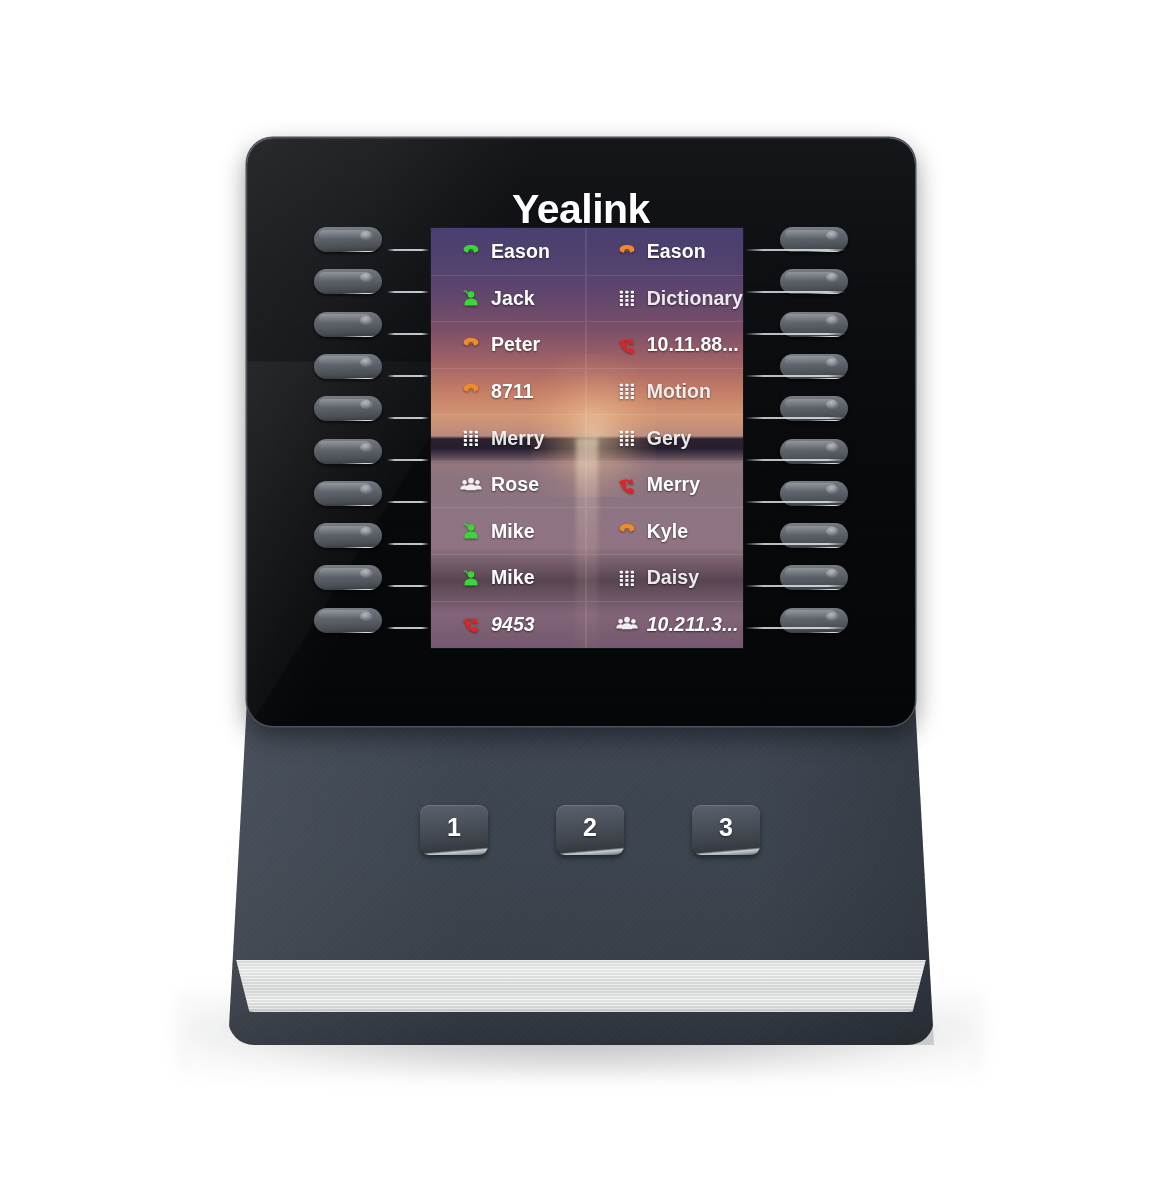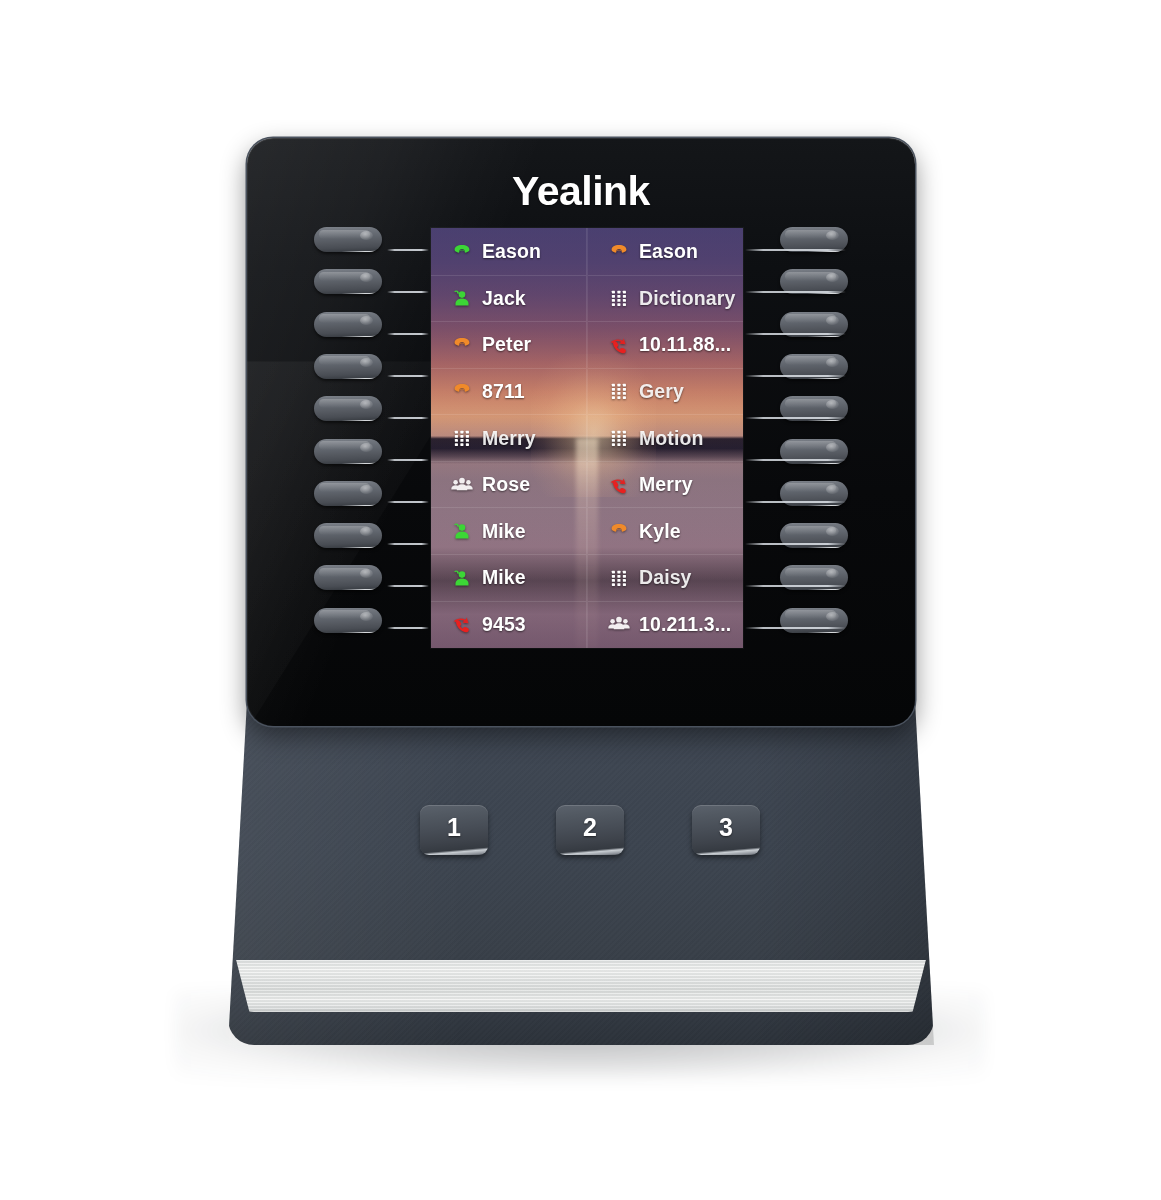--- a/index.html
+++ b/index.html
@@ -123,21 +123,21 @@
     position:absolute; left:0; top:0; width:100%; height:100%;
     border-radius:26px;
     box-shadow: inset 0 1px 1px rgba(255,255,255,0.12),
                 inset 1px 0 1px rgba(255,255,255,0.06);
     pointer-events:none;
   }
 
   
   .brand {
     position:absolute;
-    left:0; top:30px; width:100%;
+    left:0; top:48px; width:100%;
     text-align:center;
     color:#ffffff;
     font-size: 41px;
     font-weight: 700;
     letter-spacing: -0.5px;
     font-family: "Liberation Sans", sans-serif;
     z-index: 4;
     text-shadow: 0 1px 2px rgba(0,0,0,0.6);
   }
 
@@ -226,25 +226,25 @@
   }
   .col.left  { border-right: 1px solid rgba(255,255,255,0.10); }
   .col.right { border-left:  1px solid rgba(255,255,255,0.08); }
 
   .key-row {
     position:relative;
     flex: 1 1 0;
     display:flex;
     align-items:center;
     gap: 9px;
-    padding-left: 20px;
+    padding-left: 29px;
     border-bottom: 1px solid rgba(255,255,255,0.11);
     min-height: 0;
   }
-  .key-row:last-child { border-bottom: none; }
+  .key-row:last-child { border-bottom: none; font-style: italic; }
 
   .key-label {
     color:#ffffff;
     font-size: 19.5px;
     font-weight: 600;
     letter-spacing: 0.1px;
     white-space: nowrap;
     text-shadow: 0 1px 2px rgba(0,0,0,0.55);
     font-family: "Liberation Sans", sans-serif;
   }
@@ -537,42 +537,42 @@
                     <rect x="16.2" y="8.6" width="3.4" height="3.0" rx="0.5"></rect>
                     <rect x="4.2" y="13.2" width="3.4" height="3.0" rx="0.5"></rect>
                     <rect x="10.2" y="13.2" width="3.4" height="3.0" rx="0.5"></rect>
                     <rect x="16.2" y="13.2" width="3.4" height="3.0" rx="0.5"></rect>
                     <rect x="4.2" y="17.8" width="3.4" height="3.0" rx="0.5"></rect>
                     <rect x="10.2" y="17.8" width="3.4" height="3.0" rx="0.5"></rect>
                     <rect x="16.2" y="17.8" width="3.4" height="3.0" rx="0.5"></rect>
                   </g>
                 </svg>
               </span>
-              <span class="key-label">Gery</span>
+              <span class="key-label">Motion</span>
             </div>
             <div class="key-row dim">
               <span class="key-icon">
                 <svg width="22" height="22" viewBox="0 0 24 24">
                   <g fill="#ffffff">
                     <rect x="4.2" y="4" width="3.4" height="3.0" rx="0.5"></rect>
                     <rect x="10.2" y="4" width="3.4" height="3.0" rx="0.5"></rect>
                     <rect x="16.2" y="4" width="3.4" height="3.0" rx="0.5"></rect>
                     <rect x="4.2" y="8.6" width="3.4" height="3.0" rx="0.5"></rect>
                     <rect x="10.2" y="8.6" width="3.4" height="3.0" rx="0.5"></rect>
                     <rect x="16.2" y="8.6" width="3.4" height="3.0" rx="0.5"></rect>
                     <rect x="4.2" y="13.2" width="3.4" height="3.0" rx="0.5"></rect>
                     <rect x="10.2" y="13.2" width="3.4" height="3.0" rx="0.5"></rect>
                     <rect x="16.2" y="13.2" width="3.4" height="3.0" rx="0.5"></rect>
                     <rect x="4.2" y="17.8" width="3.4" height="3.0" rx="0.5"></rect>
                     <rect x="10.2" y="17.8" width="3.4" height="3.0" rx="0.5"></rect>
                     <rect x="16.2" y="17.8" width="3.4" height="3.0" rx="0.5"></rect>
                   </g>
                 </svg>
               </span>
-              <span class="key-label">Motion</span>
+              <span class="key-label">Gery</span>
             </div>
             <div class="key-row">
               <span class="key-icon">
                 <svg width="22" height="22" viewBox="0 0 24 24">
                   <g fill="#e8201f">
                     <path d="M2.9 9.1c3.6-3.3 8.9-3.9 13-1.8l1.3-2.3 1.9 6.1-6.3-.6 1.3-2.2c-2.9-1.2-6.3-.7-8.6 1.4l-2.6-.6z" opacity="0.95"></path>
                     <path d="M7.0 11.3c.9-.5 2-.2 2.6.7l1.3 2.1c.5.8.3 1.8-.4 2.4l-.7.6c.6 1.2 1.8 2.3 3.2 3l.5-.9c.5-.9 1.5-1.2 2.4-.8l2.3 1c1 .4 1.5 1.6 1.1 2.6l-.2.5c-.5 1.2-1.8 1.8-3.1 1.5-5.1-1.2-9.2-5.2-10.4-10.2-.3-1.2.3-2.4 1.4-2.9z" transform="translate(0,-3.0)"></path>
                   </g>
                 </svg>
               </span>

